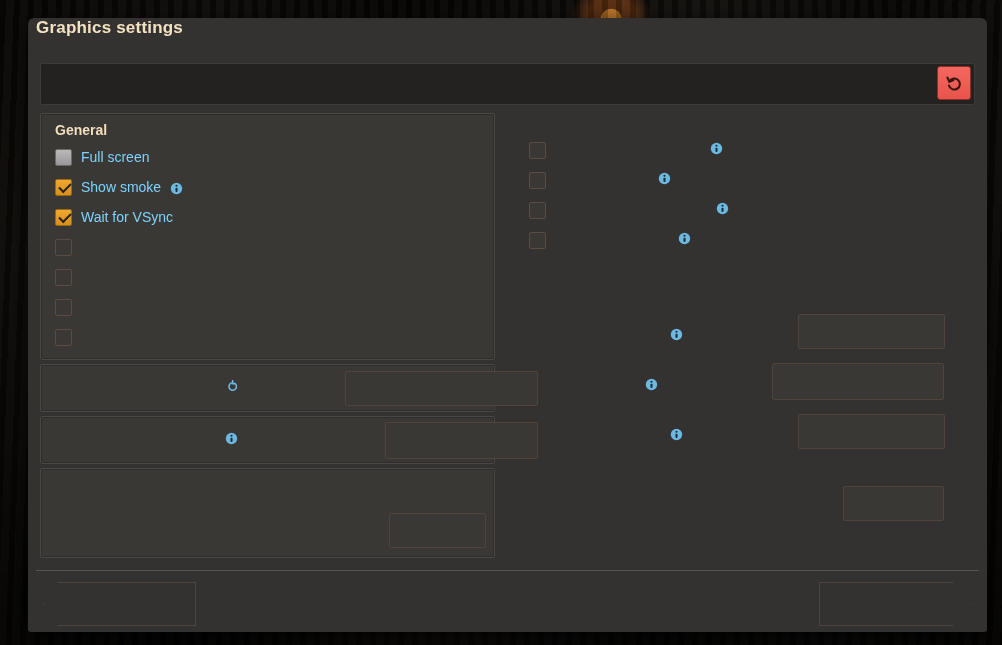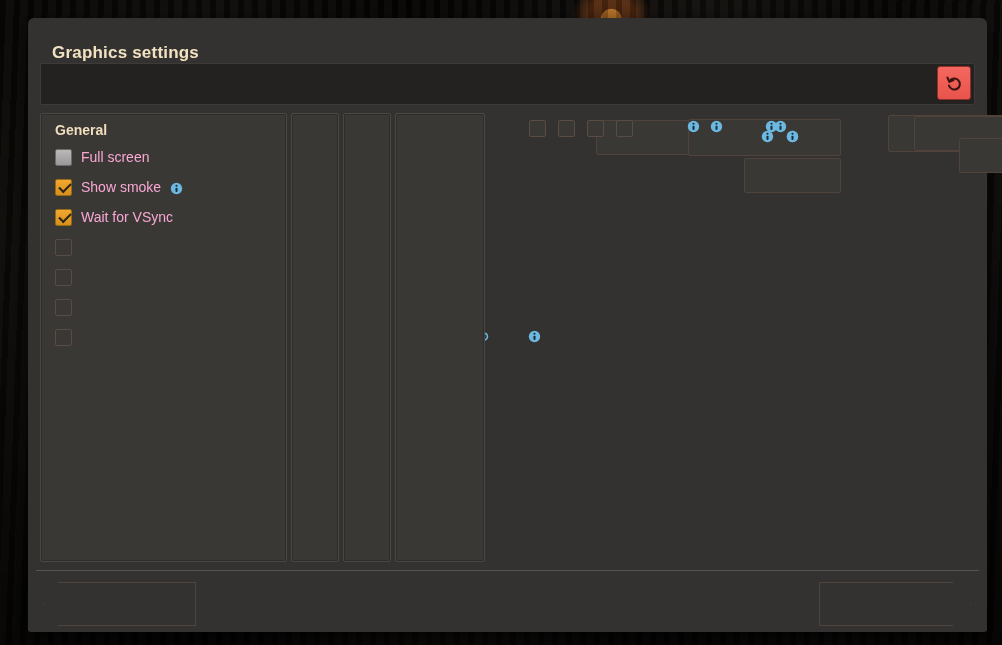--- a/index.html
+++ b/index.html
@@ -34,21 +34,21 @@
   
   #dialog {
     position: absolute;
     left: 28px; top: 18px; width: 959px; height: 614px;
     background: #343230;
     border-radius: 6px 6px 3px 3px;
     box-shadow: 0 6px 22px rgba(0,0,0,.75);
     display: flex; flex-direction: column;
     z-index: 5;
   }
-  #titlebar { height: 45px; flex: 0 0 45px; display: flex; align-items: flex-end; padding-left: 24px; }
+  #titlebar { height: 45px; flex: 0 0 45px; display: flex; align-items: flex-start; padding-left: 8px; }
   #titlebar .title {
     color: #f3e2c2; font-size: 17px; font-weight: bold; letter-spacing: .2px;
   }
 
   
   #topstrip {
     flex: 0 0 42px;
     margin: 0 12px 0 12px;
     display: flex; align-items: stretch;
     position: relative;
@@ -69,21 +69,21 @@
     cursor: pointer;
   }
   #reset-btn svg { display: block; }
 
   
   #content {
     flex: 1; display: flex; gap: 0;
     padding: 8px 12px 4px 12px;
     min-height: 0;
   }
-  .col { display: flex; flex-direction: row; }
+  .col { display: flex; flex-direction: column; }
   #col-left  { width: 455px; flex: 0 0 455px; gap: 4px; }
   #col-right { flex: 1; padding-left: 22px; position: relative; }
 
   .groupbox {
     background: #3a3835;
     border: 1px solid #4a4744;
     border-radius: 2px;
     box-shadow: inset 0 0 0 1px rgba(0,0,0,.18);
   }
   .gb-header {
@@ -108,21 +108,21 @@
   .cb.checked::after {
     content: ""; position: absolute;
     left: 3px; top: 3px; width: 10px; height: 5px;
     border-left: 2.6px solid #2a2418; border-bottom: 2.6px solid #2a2418;
     transform: rotate(-45deg);
   }
   .cb.mixed {
     background: linear-gradient(180deg,#b9b9b9 0%,#989898 100%);
     border: 1px solid #6b6b6b;
   }
-  .chk-label { color: #f9a8d4; font-size: 14px; white-space: nowrap; }
+  .chk-label { color: #7dd3fc; font-size: 14px; white-space: nowrap; }
 
   
   .info-icon { width: 13px; height: 13px; flex: 0 0 13px; display: inline-block; vertical-align: -2px; }
 
   
   .setting-row {
     display: flex; align-items: center;
     padding: 0 8px 0 14px;
     position: relative;
   }

